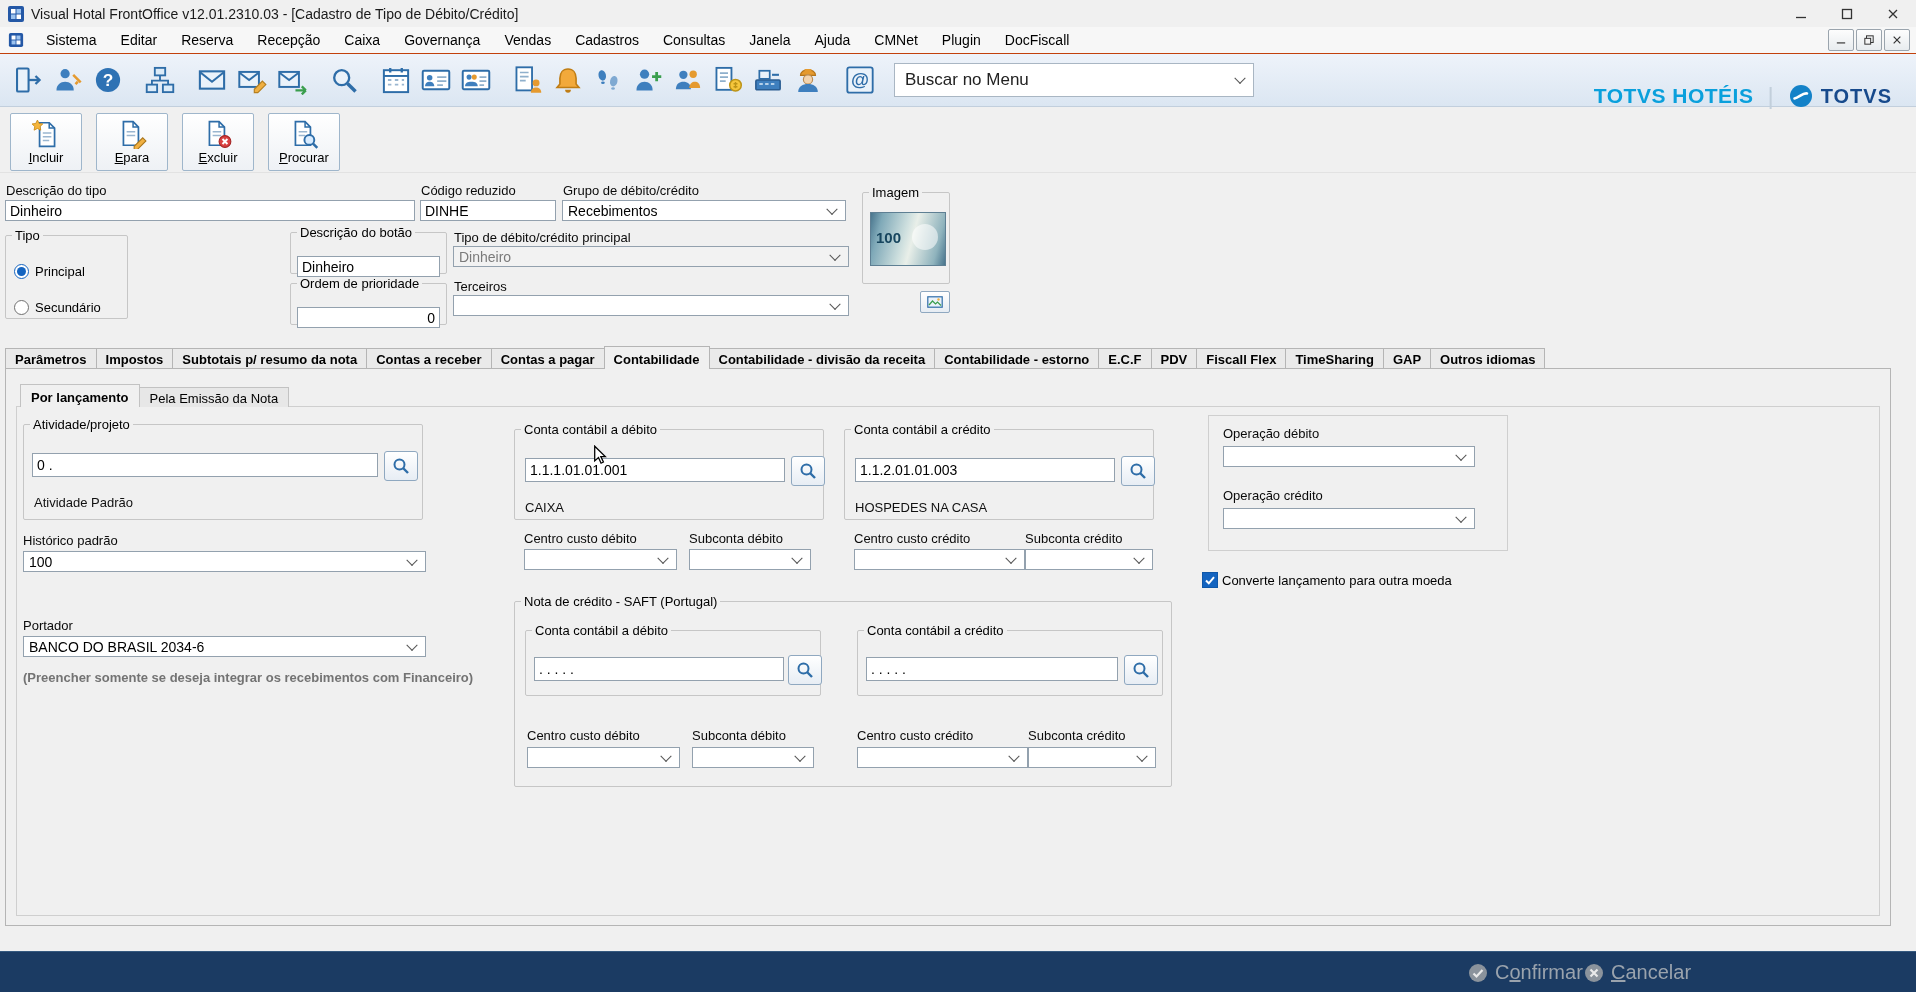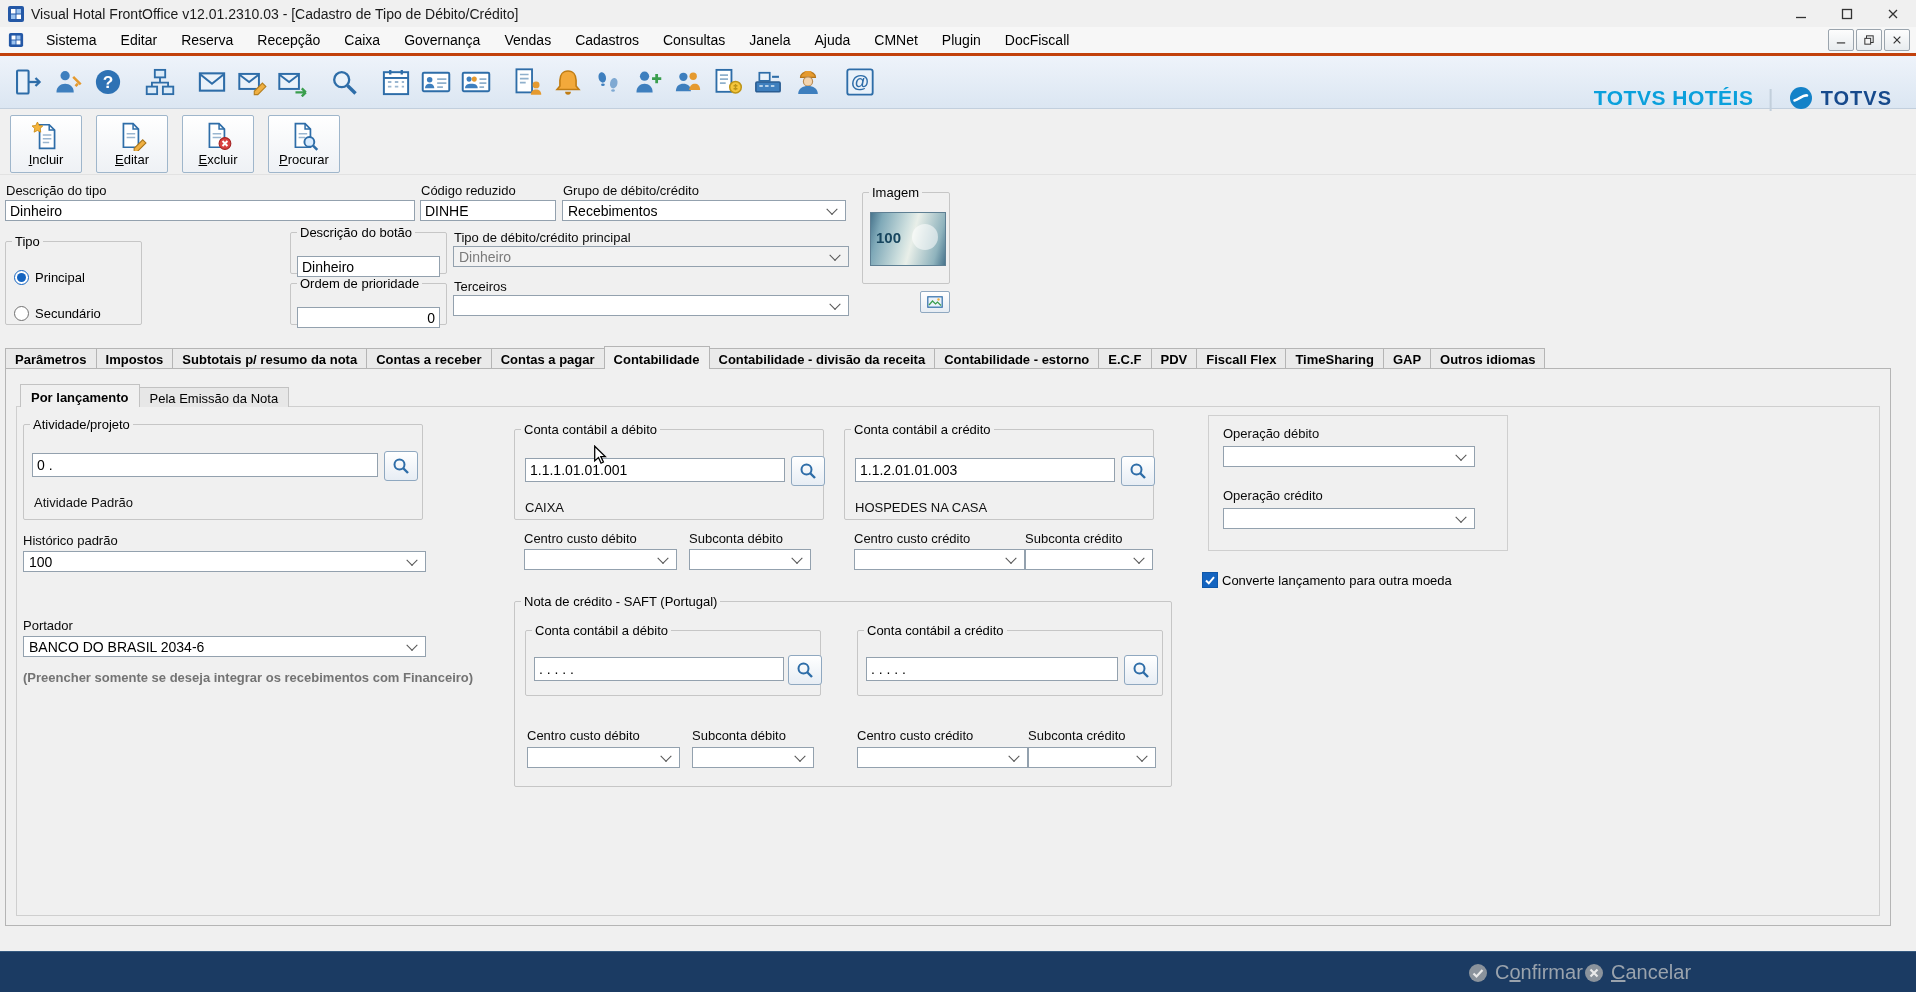--- a/index.html
+++ b/index.html
@@ -7,21 +7,21 @@
           font-family:"Liberation Sans",sans-serif;color:#000;overflow:hidden;}
 
   
   .titlebar{height:27px;background:#f0f0f0;display:flex;align-items:center;}
   .titlebar .appicon{margin:0 6px 0 7px;display:flex;}
   .titlebar .title{font-size:14px;color:#1a1a1a;white-space:nowrap;}
   .winbtns{margin-left:auto;display:flex;height:27px;}
   .winbtn{width:46px;height:27px;display:flex;align-items:center;justify-content:center;}
 
   
-  .menubar{height:26px;background:#f7f7f7;display:flex;align-items:center;border-bottom:3px solid #c2410c;}
+  .menubar{height:26px;background:#f7f7f7;display:flex;align-items:center;border-bottom:1px solid #c2410c;}
   .menubar .mdiicon{margin:0 10px 0 8px;display:flex;}
   .menuitem{padding:4px 12px;font-size:14px;white-space:nowrap;cursor:default;}
   .mdibtns{margin-left:auto;display:flex;gap:2px;padding-right:6px;}
   .mdibtn{width:24px;height:20px;border:1px solid #9aa4ad;background:linear-gradient(#fdfdfd,#e8ecef);
           display:flex;align-items:center;justify-content:center;border-radius:2px;}
 
   
   .toolbar{height:52px;background:linear-gradient(#eef3fa,#dbe6f2);border-bottom:1px solid #c2cfdd;
            display:flex;align-items:center;padding:0 8px;}
   .tbi{width:40px;height:44px;display:flex;align-items:center;justify-content:center;border-radius:3px;}
@@ -318,20 +318,24 @@
           <path d="M4.5 23.5c0-5 4-7 8.5-7s8.5 2 8.5 7z" fill="#3e7fbe"></path>
         </svg>
       </span>
     <span class="tbi gap">
         <svg width="30" height="30" viewBox="0 0 26 26">
           <rect x="2" y="2" width="22" height="22" rx="2" fill="#eaf2fa" stroke="#2e6da8" stroke-width="1.6"></rect>
           <text x="13" y="18.5" text-anchor="middle" font-size="16" font-weight="bold" fill="#2e6da8" font-family="Liberation Sans,sans-serif">@</text>
         </svg>
       </span>
 
+    <div class="menusearch">
+      <span>Buscar no Menu</span>
+      <span class="chev"></span>
+    </div>
 
     <div class="brand">
       <span class="brand-hotels">TOTVS HOTÉIS</span>
       <span class="brand-sep">|</span>
       <span class="brand-totvs">
         <svg width="26" height="26" viewBox="0 0 26 26">
             <circle cx="13" cy="13" r="11" fill="#1482c8"></circle>
             <path d="M6.5 15.5c4.5-1 8.5-6 12.5-5" stroke="#fff" stroke-width="2.6" fill="none" stroke-linecap="round"></path>
           </svg>
         <span>TOTVS</span>
@@ -349,21 +353,21 @@
         </svg>
       <span><span></span><span class="mn">I</span><span>ncluir</span></span>
     </div>
     <div class="crudbtn">
       <svg width="30" height="30" viewBox="0 0 28 28">
           <path d="M6 2.5h9l5 5v17H6z" fill="#fff" stroke="#2e6da8" stroke-width="1.6"></path>
           <path d="M15 2.5v5h5" fill="none" stroke="#2e6da8" stroke-width="1.4"></path>
           <path d="M9 12h8M9 15.5h8" stroke="#9ab6d0" stroke-width="1.4"></path>
           <path d="M16 25.5l8-8 3 3-8 8h-3z" fill="#f0b042" stroke="#a9761c" stroke-width="1"></path>
         </svg>
-      <span><span></span><span class="mn">E</span><span>ditar</span></span>
+      <span><span></span><span class="mn">E</span><span>para</span></span>
     </div>
     <div class="crudbtn">
       <svg width="30" height="30" viewBox="0 0 28 28">
           <path d="M6 2.5h9l5 5v17H6z" fill="#fff" stroke="#2e6da8" stroke-width="1.6"></path>
           <path d="M15 2.5v5h5" fill="none" stroke="#2e6da8" stroke-width="1.4"></path>
           <path d="M9 12h8M9 15.5h8" stroke="#9ab6d0" stroke-width="1.4"></path>
           <circle cx="20.5" cy="21" r="5.5" fill="#d94141" stroke="#a32424" stroke-width="1"></circle>
           <path d="M18.2 18.7l4.6 4.6M22.8 18.7l-4.6 4.6" stroke="#fff" stroke-width="1.8"></path>
         </svg>
       <span><span></span><span class="mn">E</span><span>xcluir</span></span>
@@ -399,21 +403,21 @@
     </div>
   </fieldset>
   <div class="imgbtn">
     <svg width="16" height="12" viewBox="0 0 16 12">
         <rect x=".8" y=".8" width="14.4" height="10.4" fill="#eaf2fa" stroke="#2e6da8" stroke-width="1.2"></rect>
         <path d="M2 9l3.5-4 3 3 2-2 3.5 3.5" stroke="#3a9e4d" stroke-width="1.2" fill="none"></path>
         <circle cx="11.5" cy="3.5" r="1.2" fill="#f0b042"></circle>
       </svg>
   </div>
 
-  <fieldset class="fs" style="left:5px;top:235px;width:137px;height:90px;">
+  <fieldset class="fs" style="left:5px;top:229px;width:123px;height:90px;">
     <legend>Tipo</legend>
     <div class="radiorow" style="left:8px;top:22px;">
       <span class="radio sel"></span>
       <span>Principal</span>
     </div>
     <div class="radiorow" style="left:8px;top:58px;">
       <span class="radio"></span>
       <span>Secundário</span>
     </div>
   </fieldset>

